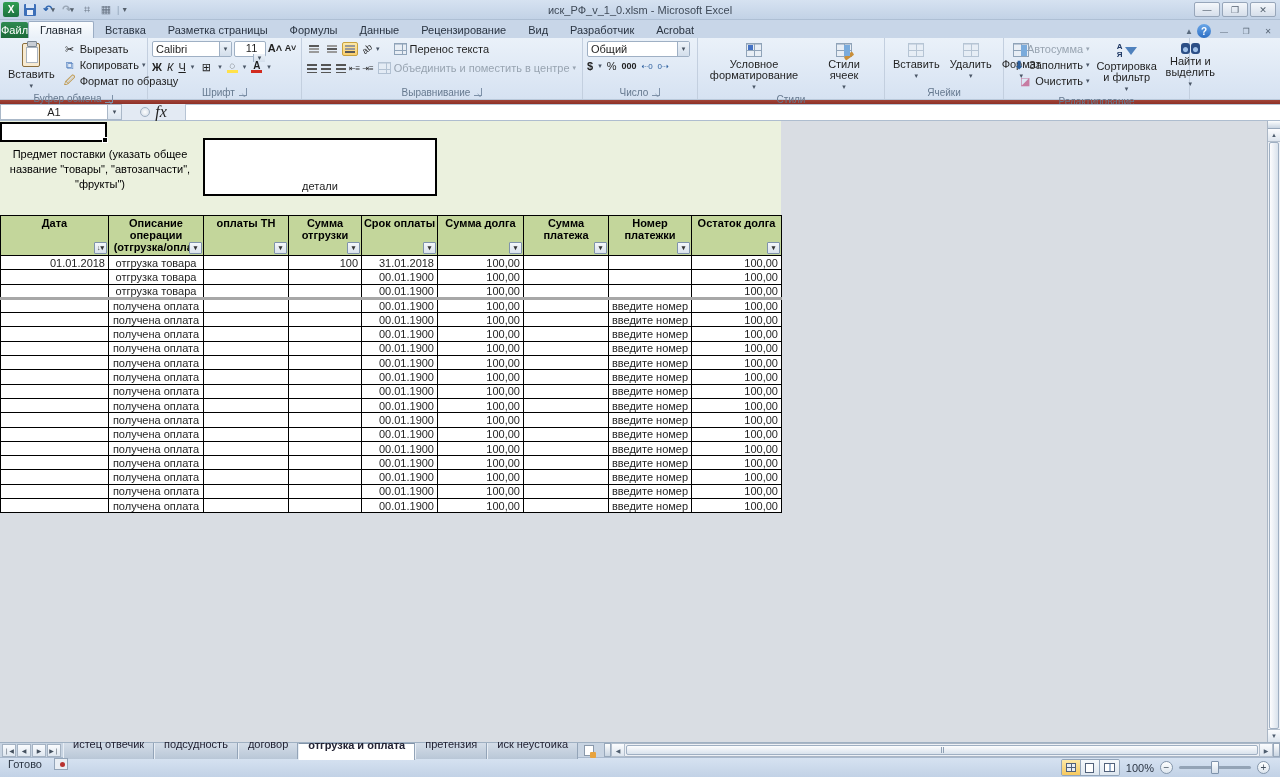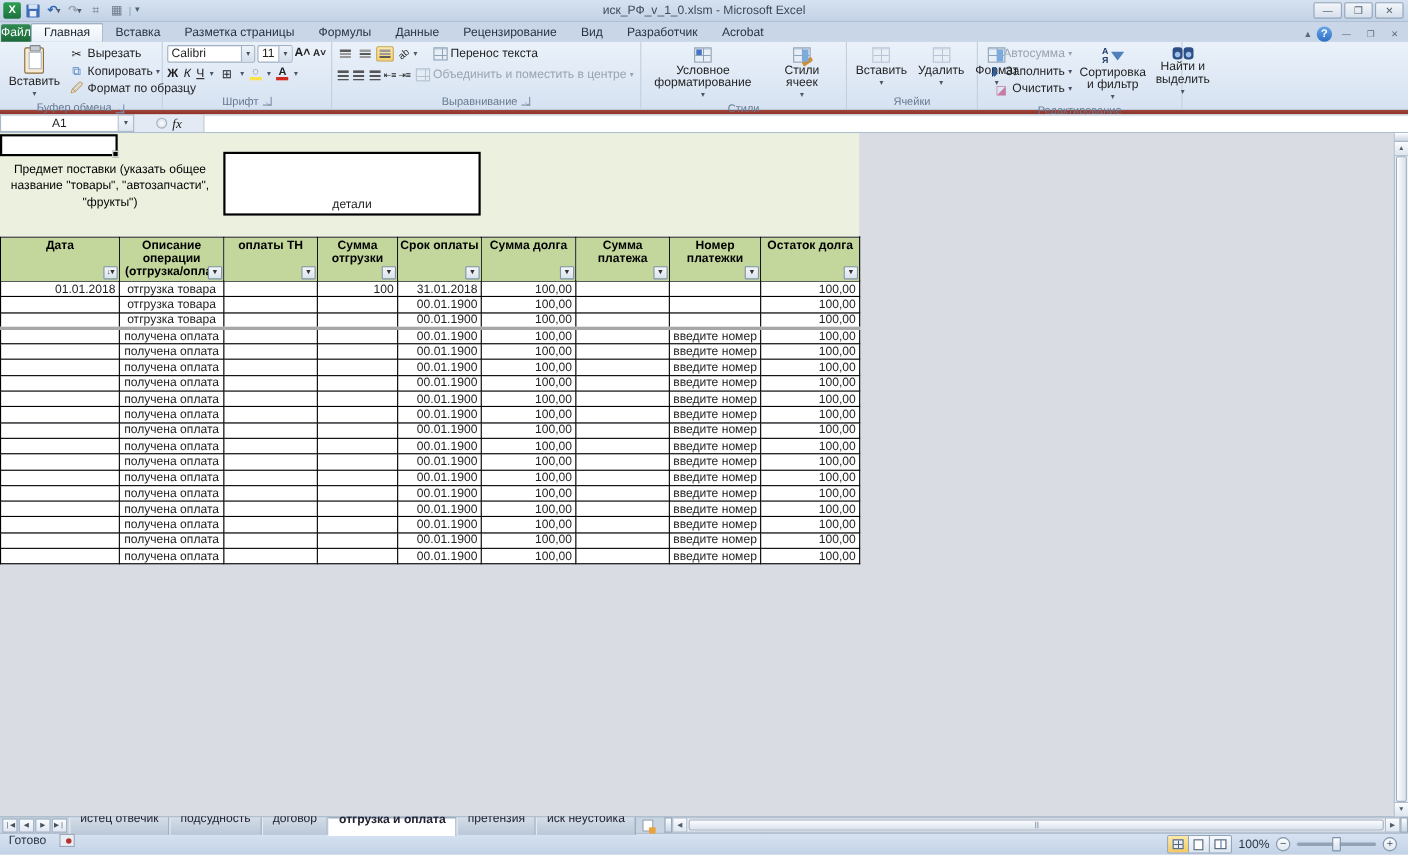--- a/index.html
+++ b/index.html
@@ -86,21 +86,21 @@
 
   
   .redline { height:4px; background:linear-gradient(#a14438,#8d3027); }
 
   
   .fbar { height:17px; background:#e3eaf3; border-bottom:1px solid #aebdcf; display:flex; align-items:stretch; }
   .namebox { width:108px; background:#fff; border:1px solid #aab8c8; display:flex; align-items:center; justify-content:center; font-size:11px; }
   .nb-caret { width:14px; display:flex; align-items:center; justify-content:center; font-size:7px; color:#44505e; border:1px solid #aab8c8; border-left:none; background:linear-gradient(#f2f6fa,#dde6f0); }
   .fx-zone { width:64px; display:flex; align-items:center; justify-content:center; gap:5px; border-right:1px solid #b7c4d4; }
   .fx-dot { width:10px; height:10px; border-radius:50%; background:radial-gradient(#fdfefe,#cfd9e4); border:1px solid #9fb0c2; }
-  .fx-label { font-style:italic; font-family:"Liberation Serif", serif; font-size:12px; color:#222; }
+  .fx-label { font-style:italic; font-family:"Liberation Serif", serif; font-size:16px; color:#222; }
   .f-field { flex:1; background:#fff; border-top:1px solid #b7c4d4; }
 
   
   .sheetarea { height:621px; position:relative; background:#d9dde3; }
   .sheetvis { position:absolute; left:0; top:0; width:781px; }
   .topband { height:94px; background:#ebf1de; position:relative; }
   .a1box { position:absolute; left:0; top:1px; width:107px; height:20px; background:#fff; border:2px solid #000; }
   .a1box:after { content:""; position:absolute; right:-3px; bottom:-3px; width:4px; height:4px; background:#000; border:1px solid #fff; }
   .subject-label { position:absolute; left:6px; top:26px; width:188px; text-align:center; font-size:11px; line-height:15px; color:#000; }
   .subject-box { position:absolute; left:203px; top:17px; width:234px; height:58px; background:#fff; border:2px solid #000; display:flex; align-items:flex-end; justify-content:center; padding-bottom:2px; font-size:11px; }
@@ -235,21 +235,21 @@
         </div>
     </div>
 
     <div class="rgroup" style="width:154px;">
       <div class="rg-body" style="flex-direction:column;align-items:stretch;gap:3px;">
         <div style="display:flex;gap:2px;">
           <div class="combo" style="width:86px;">
               <span>Calibri</span>
               <span class="cc">▾</span>
             </div>
-          <div class="combo" style="width:34px;">
+          <div class="combo" style="width:34px;flex-direction:column;">
               <span>11</span>
               <span class="cc">▾</span>
             </div>
           <span class="icon16" style="font-weight:bold;">A˄</span>
           <span class="icon16" style="font-size:9px;font-weight:bold;">A˅</span>
         </div>
         <div style="display:flex;align-items:center;gap:5px;">
           <span class="fmt-b">Ж</span>
           <span class="fmt-i">К</span>
           <span class="fmt-u">Ч</span>
@@ -312,20 +312,40 @@
               <span class="caret disabled">▾</span>
             </div>
         </div>
       </div>
       <div class="rg-label">
           <span>Выравнивание</span>
           <span class="launcher"></span>
         </div>
     </div>
 
+    <div class="rgroup" style="width:115px;">
+      <div class="rg-body" style="flex-direction:column;align-items:stretch;gap:3px;">
+        <div class="combo" style="width:103px;">
+            <span>Общий</span>
+            <span class="cc">▾</span>
+          </div>
+        <div style="display:flex;align-items:center;gap:5px;">
+          <span style="font-weight:bold;">$</span>
+            <span class="caret">▾</span>
+          <span>%</span>
+          <span style="font-size:9px;font-weight:bold;">000</span>
+          <span style="font-size:8px;color:#2c5f9e;">⇠0</span>
+          <span style="font-size:8px;color:#2c5f9e;">0⇢</span>
+        </div>
+      </div>
+      <div class="rg-label">
+          <span>Число</span>
+          <span class="launcher"></span>
+        </div>
+    </div>
 
     <div class="rgroup" style="width:187px;">
       <div class="rg-body" style="justify-content:space-around;">
         <div class="bigbtn" style="width:72px;">
           <span class="grid-ic cf-red cf-blue"></span>
           <span class="blabel">Условное форматирование</span>
           <span class="caret">▾</span>
         </div>
         <div class="bigbtn" style="width:40px;">
           <span class="grid-ic fill-blue">

